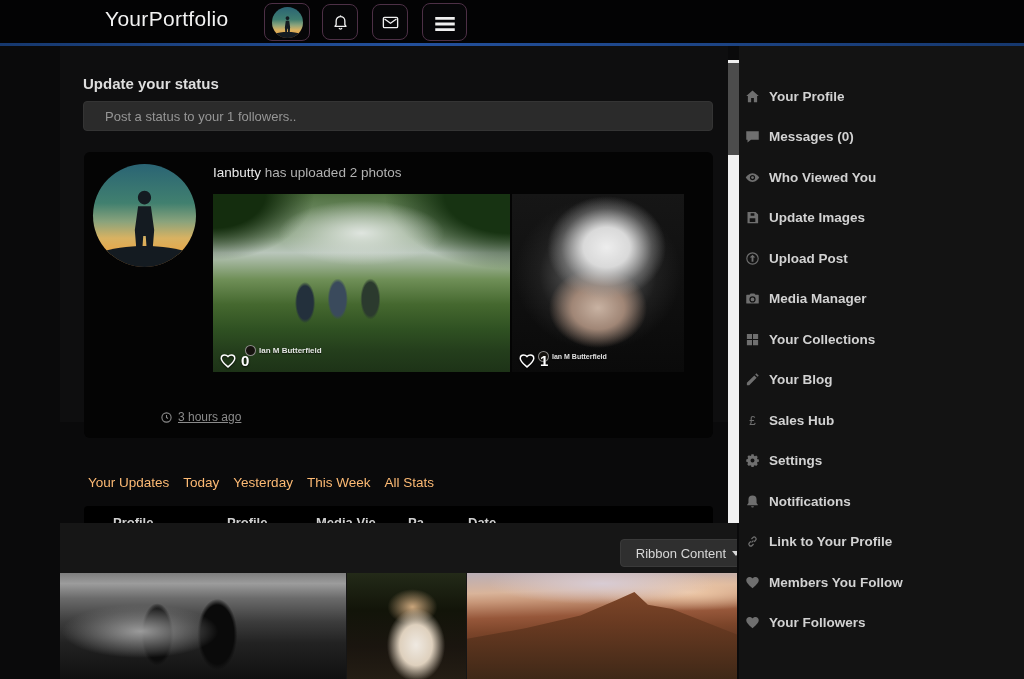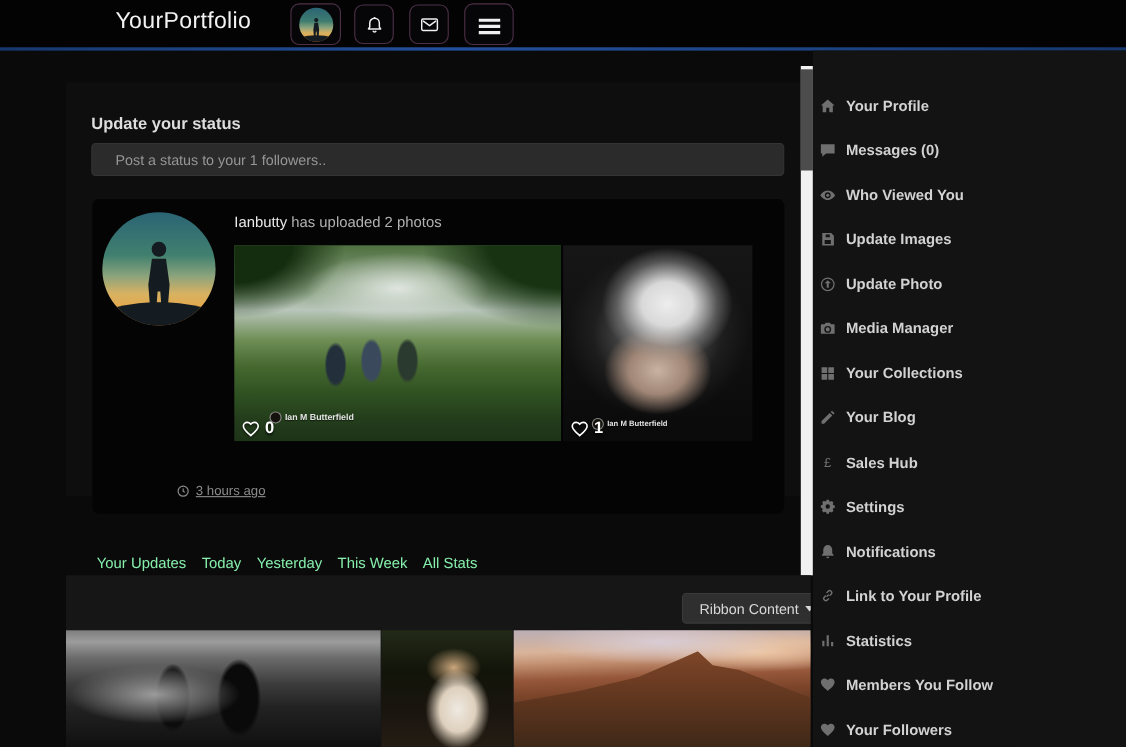--- a/index.html
+++ b/index.html
@@ -39,21 +39,20 @@
   .logo-circle {
     width:31px; height:31px; border-radius:50%; overflow:hidden; position:relative;
     background:linear-gradient(180deg,#2a6474 0%,#3f7d70 40%,#8aa37c 58%,#d8b262 74%,#e0a74e 84%,#8a5a2e 100%);
   }
   .logo-circle svg { position:absolute; inset:0; width:100%; height:100%; }
 
   
   .main-panel {
     position:absolute; left:60px; top:46px; width:668px; height:376px;
     background:#0e0e0f;
-    margin-top:29px;
   }
   .composer-heading {
     position:absolute; left:23px; top:29px;
     font-size:15px; font-weight:bold; color:#dedede;
   }
   .status-input {
     position:absolute; left:23px; top:55px; width:630px; height:30px;
     background:#2b2b2b; border:1px solid #343434; border-radius:4px;
     color:#ddd; font-size:13px; padding:0 21px;
     font-family:"Liberation Sans", sans-serif;
@@ -115,21 +114,21 @@
   }
   .timestamp {
     position:absolute; left:76px; top:258px;
     display:flex; align-items:center; gap:5px; color:#8b8b8b; font-size:12px;
   }
   .timestamp .ic { width:13px; height:13px; display:block; }
   .timestamp a { color:#8b8b8b; text-decoration:underline; cursor:pointer; }
 
   .tabs-row {
     position:absolute; left:28px; top:429px;
-    display:flex; gap:14px; font-size:13.5px; color:#86efac;
+    display:flex; gap:14px; font-size:13.5px; color:#fdba74;
   }
   .tab { cursor:pointer; white-space:nowrap; }
 
   .statsbox {
     position:absolute; left:24px; top:460px; width:629px; height:17px;
     background:#000; border-radius:4px 4px 0 0; overflow:hidden;
   }
   .statsbox .th {
     position:absolute; top:9px; font-size:13px; font-weight:bold; color:#cfcfcf; white-space:nowrap;
   }
@@ -392,21 +391,21 @@
       </span>
       <span class="s-label">Update Images</span>
     </div>
 
     <div class="side-item">
       <span class="s-icon">
         <svg viewBox="0 0 24 24">
           <path fill="currentColor" fill-rule="evenodd" d="M12 2a10 10 0 110 20 10 10 0 010-20zm0 1.8a8.2 8.2 0 100 16.4 8.2 8.2 0 000-16.4zM12 6l4.5 4.5h-3V17h-3v-6.5h-3z"></path>
         </svg>
       </span>
-      <span class="s-label">Update Photo</span>
+      <span class="s-label">Upload Post</span>
     </div>
 
     <div class="side-item">
       <span class="s-icon">
         <svg viewBox="0 0 24 24">
           <path fill="currentColor" fill-rule="evenodd" d="M9 4h6l1.7 2H21a1 1 0 011 1v12a1 1 0 01-1 1H3a1 1 0 01-1-1V7a1 1 0 011-1h4.3zM12 8.5a5 5 0 110 10 5 5 0 010-10zm0 2a3 3 0 100 6 3 3 0 000-6z"></path>
         </svg>
       </span>
       <span class="s-label">Media Manager</span>
     </div>
@@ -458,28 +457,20 @@
 
     <div class="side-item">
       <span class="s-icon">
         <svg viewBox="0 0 24 24">
           <path fill="currentColor" d="M13.7 10.3a1 1 0 010 1.4l-2 2a1 1 0 01-1.4-1.4l2-2a1 1 0 011.4 0zm3.9-5.3a4 4 0 010 5.7l-2.3 2.3-1.4-1.4 2.3-2.3a2 2 0 10-2.9-2.9l-2.3 2.3-1.4-1.4L11.9 5a4 4 0 015.7 0zM6.4 19a4 4 0 010-5.7l2.3-2.3 1.4 1.4-2.3 2.3a2 2 0 102.9 2.9l2.3-2.3 1.4 1.4-2.3 2.3a4 4 0 01-5.7 0z"></path>
         </svg>
       </span>
       <span class="s-label">Link to Your Profile</span>
     </div>
 
-    <div class="side-item">
-      <span class="s-icon">
-        <svg viewBox="0 0 24 24">
-          <path fill="currentColor" d="M4 20v-8h3.2v8zM10.4 20V4h3.2v16zM16.8 20v-6h3.2v6z"></path>
-        </svg>
-      </span>
-      <span class="s-label">Statistics</span>
-    </div>
 
     <div class="side-item">
       <span class="s-icon">
         <svg viewBox="0 0 24 24">
           <path fill="currentColor" d="M12 21l-1.3-1.2C5.4 15 2 11.9 2 8.2 2 5.3 4.3 3 7.2 3c1.8 0 3.6.9 4.8 2.4C13.2 3.9 15 3 16.8 3 19.7 3 22 5.3 22 8.2c0 3.7-3.4 6.8-8.7 11.6z"></path>
         </svg>
       </span>
       <span class="s-label">Members You Follow</span>
     </div>
 

